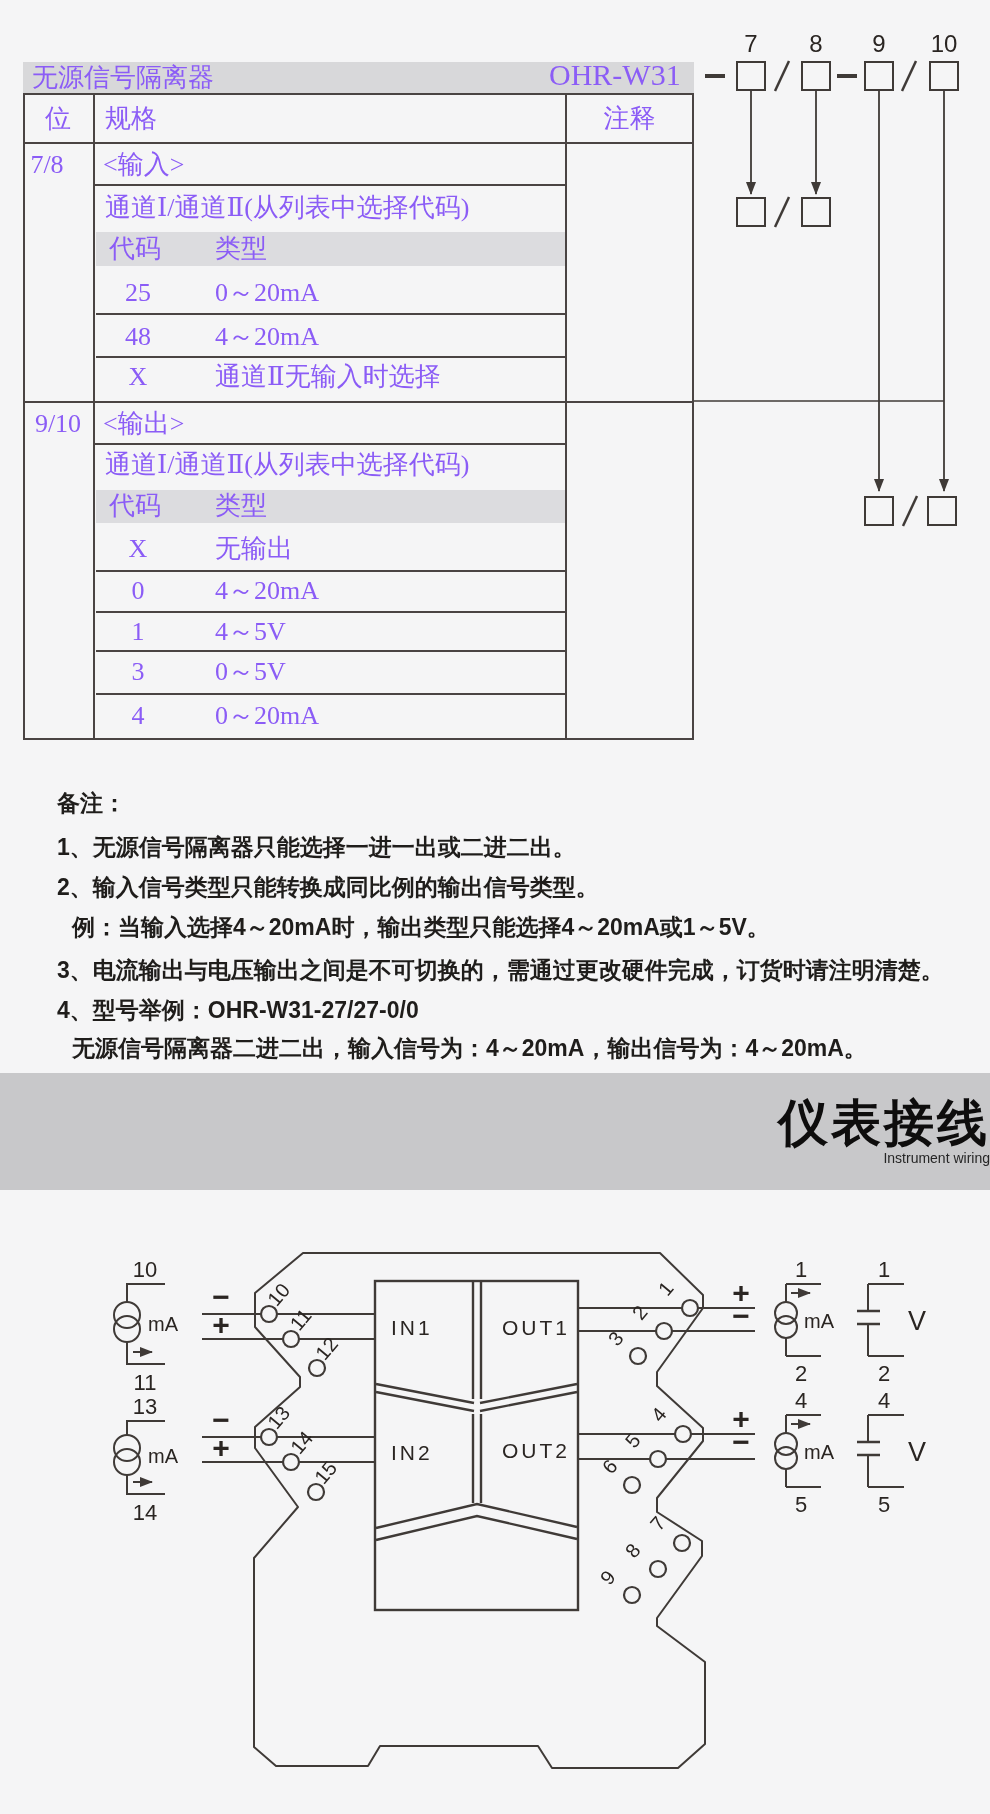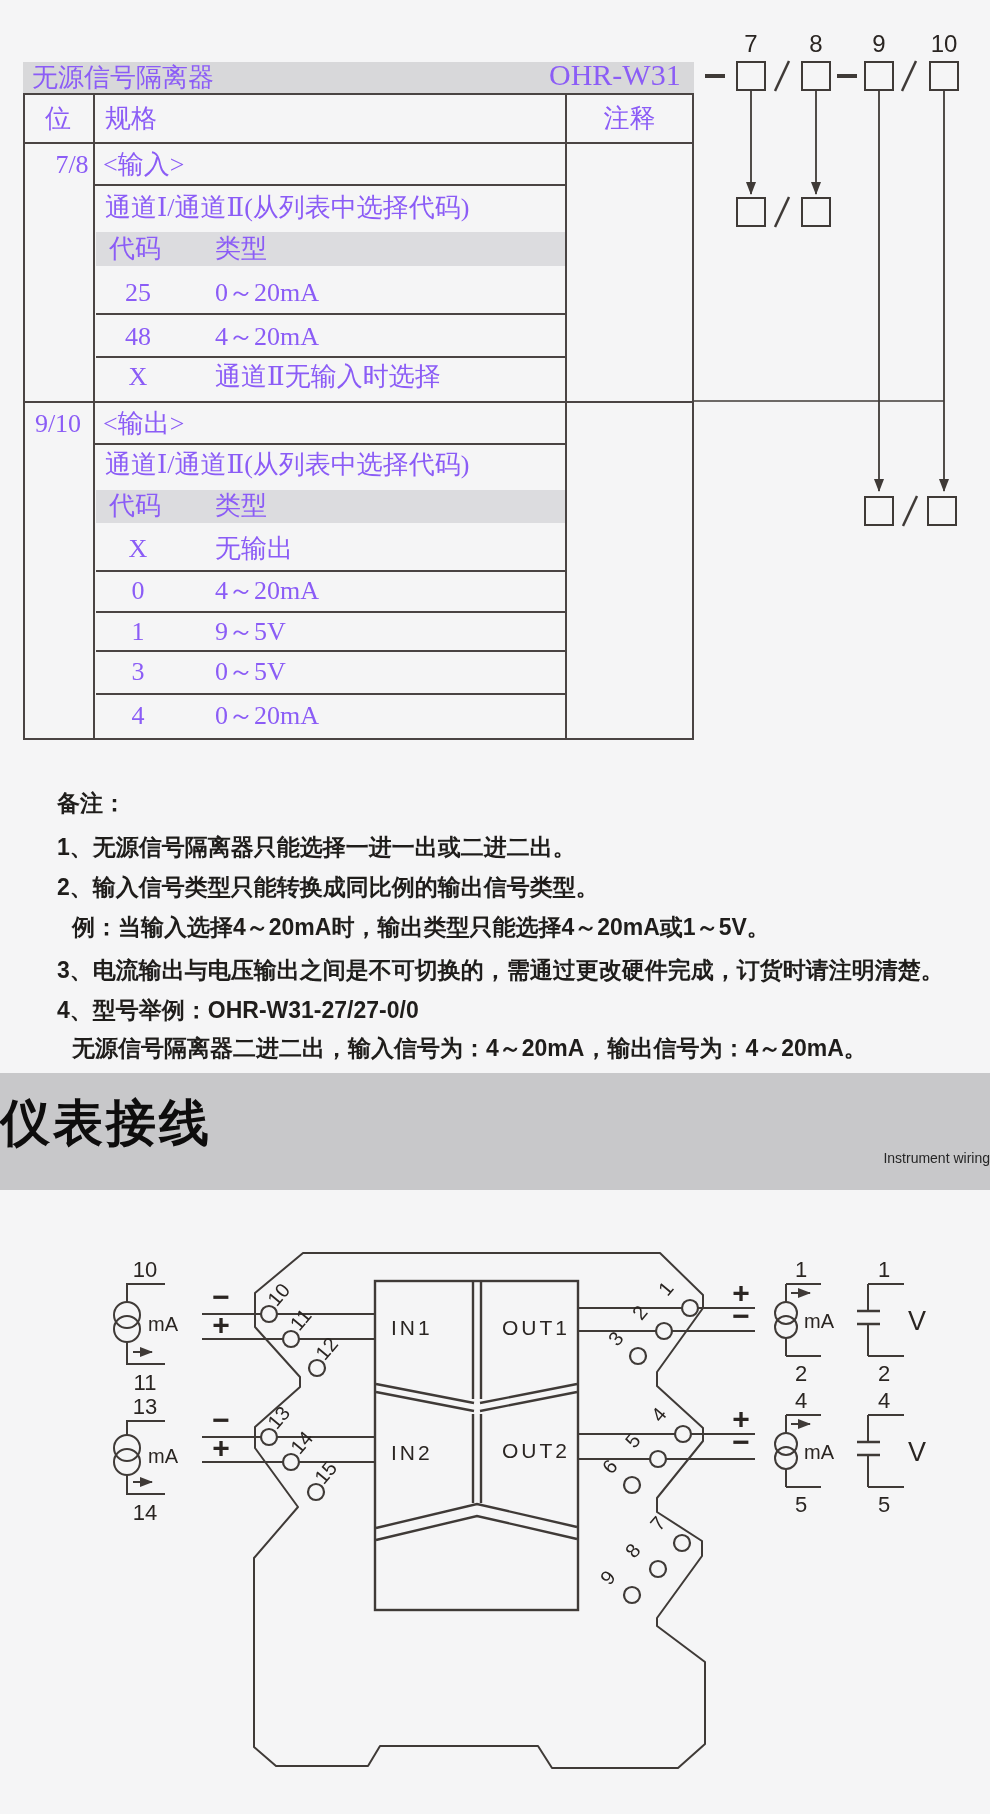--- a/index.html
+++ b/index.html
@@ -7,21 +7,21 @@
         font-family:"Liberation Sans","DejaVu Sans",sans-serif;}
   .abs{position:absolute;}
   .hl{position:absolute;background:#4a4443;height:2px;}
   .vl{position:absolute;background:#4a4443;width:2px;}
   .tser{font-family:"Liberation Serif","DejaVu Serif",serif;color:#8b5cf6;}
   .cell{position:absolute;font-size:26px;line-height:34px;white-space:nowrap;}
   .ctr{text-align:center;}
   .graybar{position:absolute;background:#dcdcdf;}
   .note{position:absolute;font-size:23px;line-height:34px;font-weight:600;color:#1f1d1b;white-space:nowrap;margin-top:30px;}
   #banner{position:absolute;left:0;top:1073;width:990px;height:117px;background:#c8c8ca;}
-  .btitle{position:absolute;left:0;top:1090px;width:990px;text-align:left;font-size:50px;
+  .btitle{position:absolute;left:0;top:1090px;width:990px;text-align:right;font-size:50px;
           font-weight:700;color:#0e0d0d;letter-spacing:3px;}
   .bsub{position:absolute;left:0;top:1150px;width:990px;text-align:right;font-size:14px;color:#262626;}
   svg text{font-family:"Liberation Sans","DejaVu Sans",sans-serif;fill:#2a2522;}
   svg .mono{font-family:"DejaVu Sans Mono","Liberation Mono",monospace;letter-spacing:3px;}
 </style>
 </head>
 <body>
 
 <div id="page">
 
@@ -42,21 +42,21 @@
   <div class="hl" style="left:96px;top:356px;width:469px;"></div>
   <div class="hl" style="left:96px;top:570px;width:469px;"></div>
   <div class="hl" style="left:96px;top:611px;width:469px;"></div>
   <div class="hl" style="left:96px;top:650px;width:469px;"></div>
   <div class="hl" style="left:96px;top:693px;width:469px;"></div>
 
   <div class="cell tser ctr" style="left:23px;top:102px;width:70px;">位</div>
   <div class="cell tser" style="left:105px;top:102px;">规格</div>
   <div class="cell tser ctr" style="left:565px;top:102px;width:129px;">注释</div>
 
-  <div class="cell tser ctr" style="left:37px;top:148px;width:70px;">7/8</div>
+  <div class="cell tser ctr" style="left:12px;top:148px;width:70px;">7/8</div>
   <div class="cell tser" style="left:103px;top:148px;">&lt;输入&gt;</div>
   <div class="cell tser" style="left:105px;top:191px;">通道Ⅰ/通道Ⅱ(从列表中选择代码)</div>
   <div class="cell tser" style="left:109px;top:232px;">代码</div>
   <div class="cell tser" style="left:215px;top:232px;">类型</div>
   <div class="cell tser ctr" style="left:96px;top:276px;width:84px;">25</div>
   <div class="cell tser" style="left:215px;top:276px;">0～20mA</div>
   <div class="cell tser ctr" style="left:96px;top:320px;width:84px;">48</div>
   <div class="cell tser" style="left:215px;top:320px;">4～20mA</div>
   <div class="cell tser ctr" style="left:96px;top:360px;width:84px;">X</div>
   <div class="cell tser" style="left:215px;top:360px;">通道Ⅱ无输入时选择</div>
@@ -64,21 +64,21 @@
   <div class="cell tser ctr" style="left:23px;top:407px;width:70px;">9/10</div>
   <div class="cell tser" style="left:103px;top:407px;">&lt;输出&gt;</div>
   <div class="cell tser" style="left:105px;top:448px;">通道Ⅰ/通道Ⅱ(从列表中选择代码)</div>
   <div class="cell tser" style="left:109px;top:489px;">代码</div>
   <div class="cell tser" style="left:215px;top:489px;">类型</div>
   <div class="cell tser ctr" style="left:96px;top:532px;width:84px;">X</div>
   <div class="cell tser" style="left:215px;top:532px;">无输出</div>
   <div class="cell tser ctr" style="left:96px;top:574px;width:84px;">0</div>
   <div class="cell tser" style="left:215px;top:574px;">4～20mA</div>
   <div class="cell tser ctr" style="left:96px;top:615px;width:84px;">1</div>
-  <div class="cell tser" style="left:215px;top:615px;">9～5V</div>
+  <div class="cell tser" style="left:215px;top:615px;">4～5V</div>
   <div class="cell tser ctr" style="left:96px;top:655px;width:84px;">3</div>
   <div class="cell tser" style="left:215px;top:655px;text-align:right;">0～5V</div>
   <div class="cell tser ctr" style="left:96px;top:699px;width:84px;">4</div>
   <div class="cell tser" style="left:215px;top:699px;">0～20mA</div>
 
   <div class="note" style="left:57px;top:756px;">备注：</div>
   <div class="note" style="left:57px;top:800px;">1、无源信号隔离器只能选择一进一出或二进二出。</div>
   <div class="note" style="left:57px;top:840px;">2、输入信号类型只能转换成同比例的输出信号类型。</div>
   <div class="note" style="left:72px;top:880px;">例：当输入选择4～20mA时，输出类型只能选择4～20mA或1～5V。</div>
   <div class="note" style="left:57px;top:923px;">3、电流输出与电压输出之间是不可切换的，需通过更改硬件完成，订货时请注明清楚。</div>

